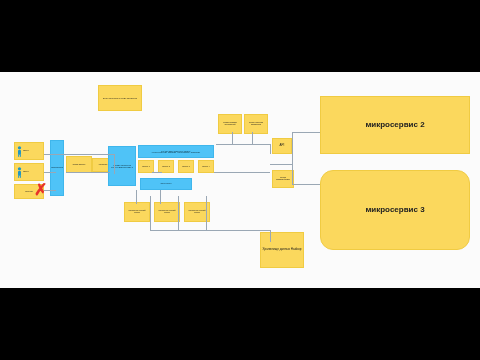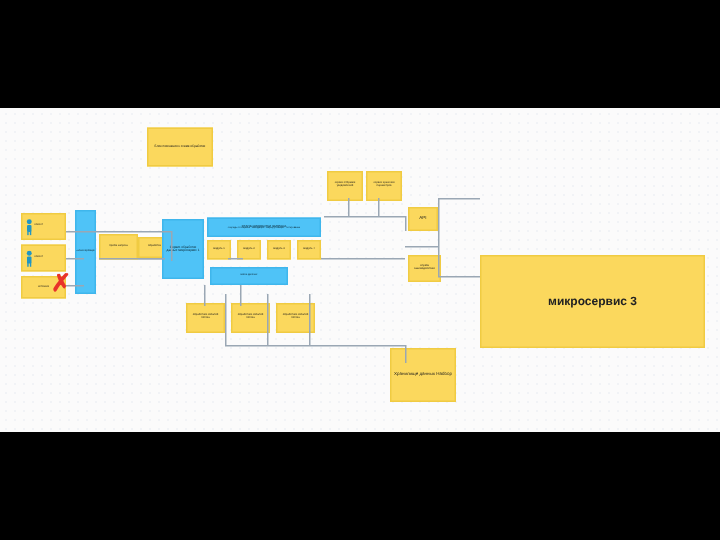--- a/index.html
+++ b/index.html
@@ -189,19 +189,22 @@
       <span class="nodelabel">служба
 взаимодействия</span>
     </div>
 
     <div class="node yellow small" style="left:260px;top:160px;width:44px;height:36px;">
       <span class="nodelabel">Хранилище
 данных
 Hadoop</span>
     </div>
 
-
-    <div class="node yellow big" style="left:320px;top:98px;width:150px;height:62px;">
+    <div class="node yellow big" style="left:320px;top:24px;width:150px;height:58px;">
+      <span class="nodelabel">микросервис 2</span>
+    </div>
+
+    <div class="node yellow big" style="left:320px;top:98px;width:150px;height:80px;border-radius:13px;">
       <span class="nodelabel">микросервис 3</span>
     </div>
 
   </div>
 </div>
 
 </body></html>

